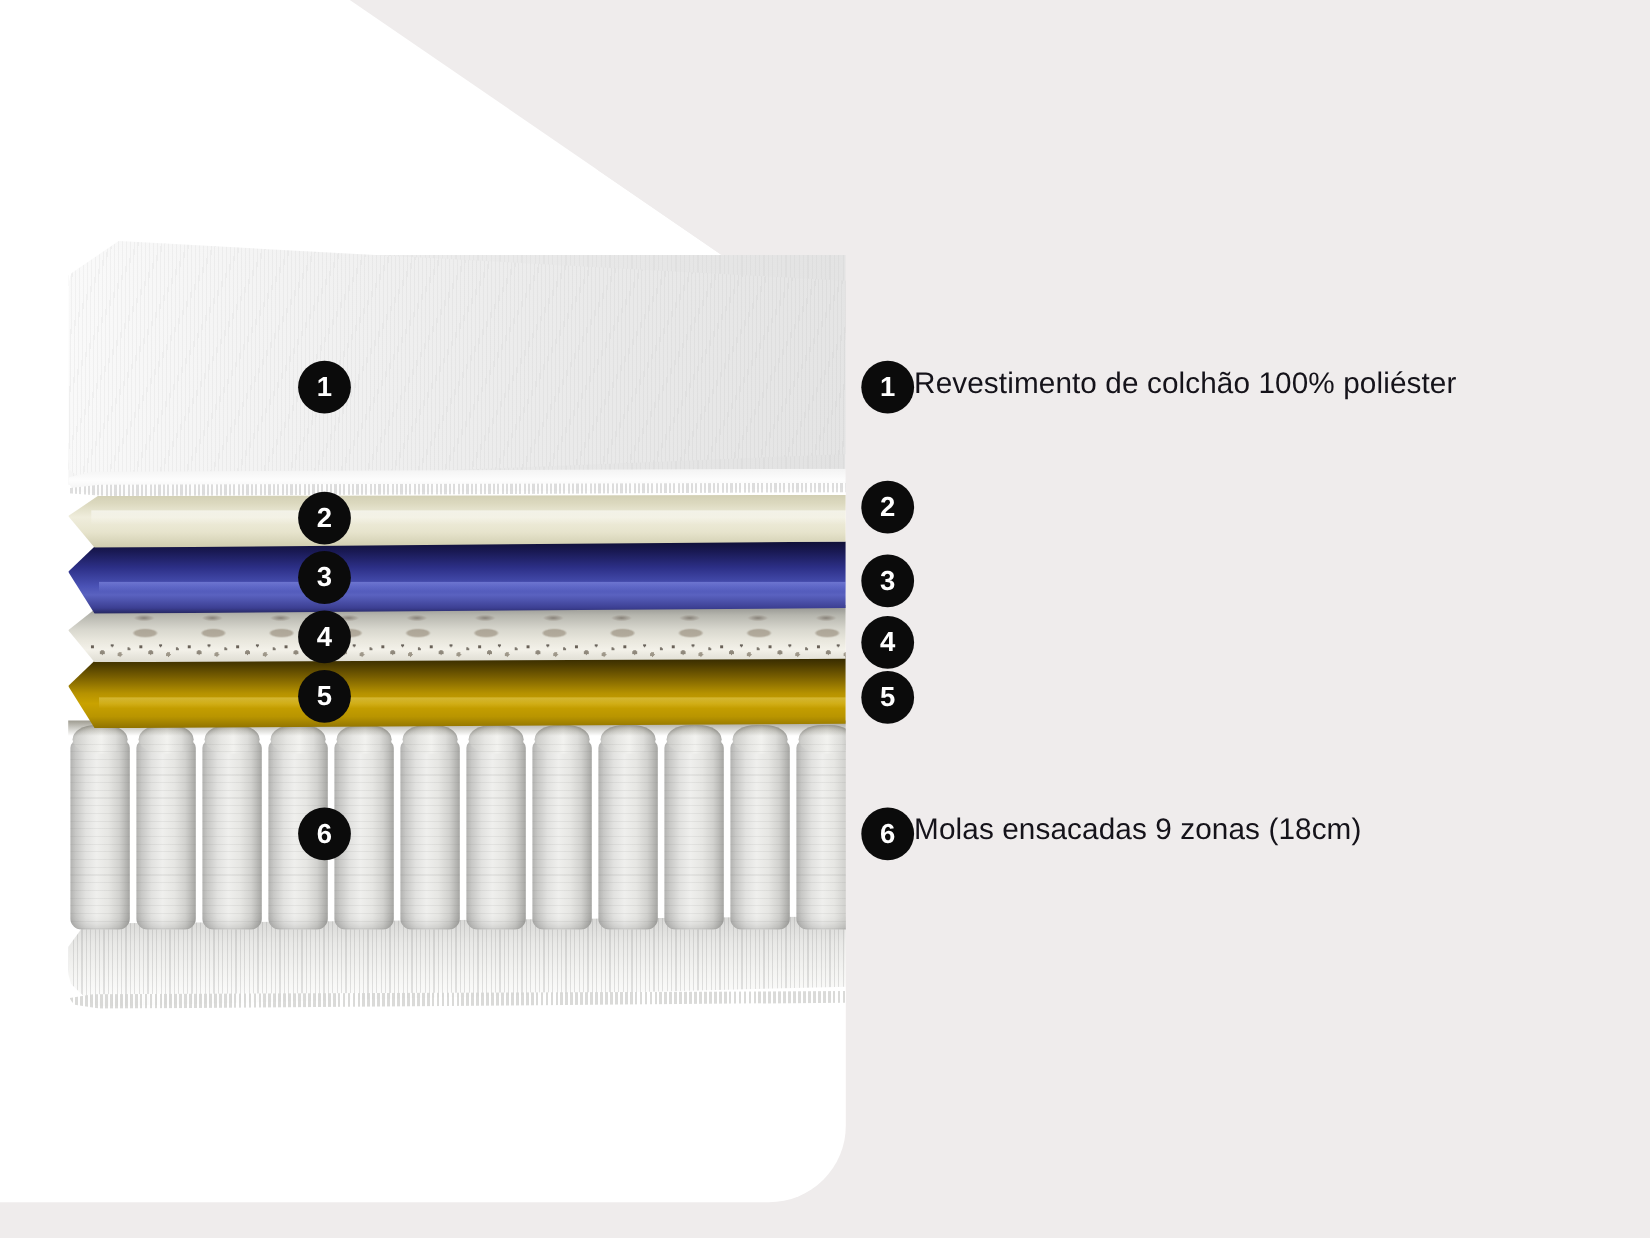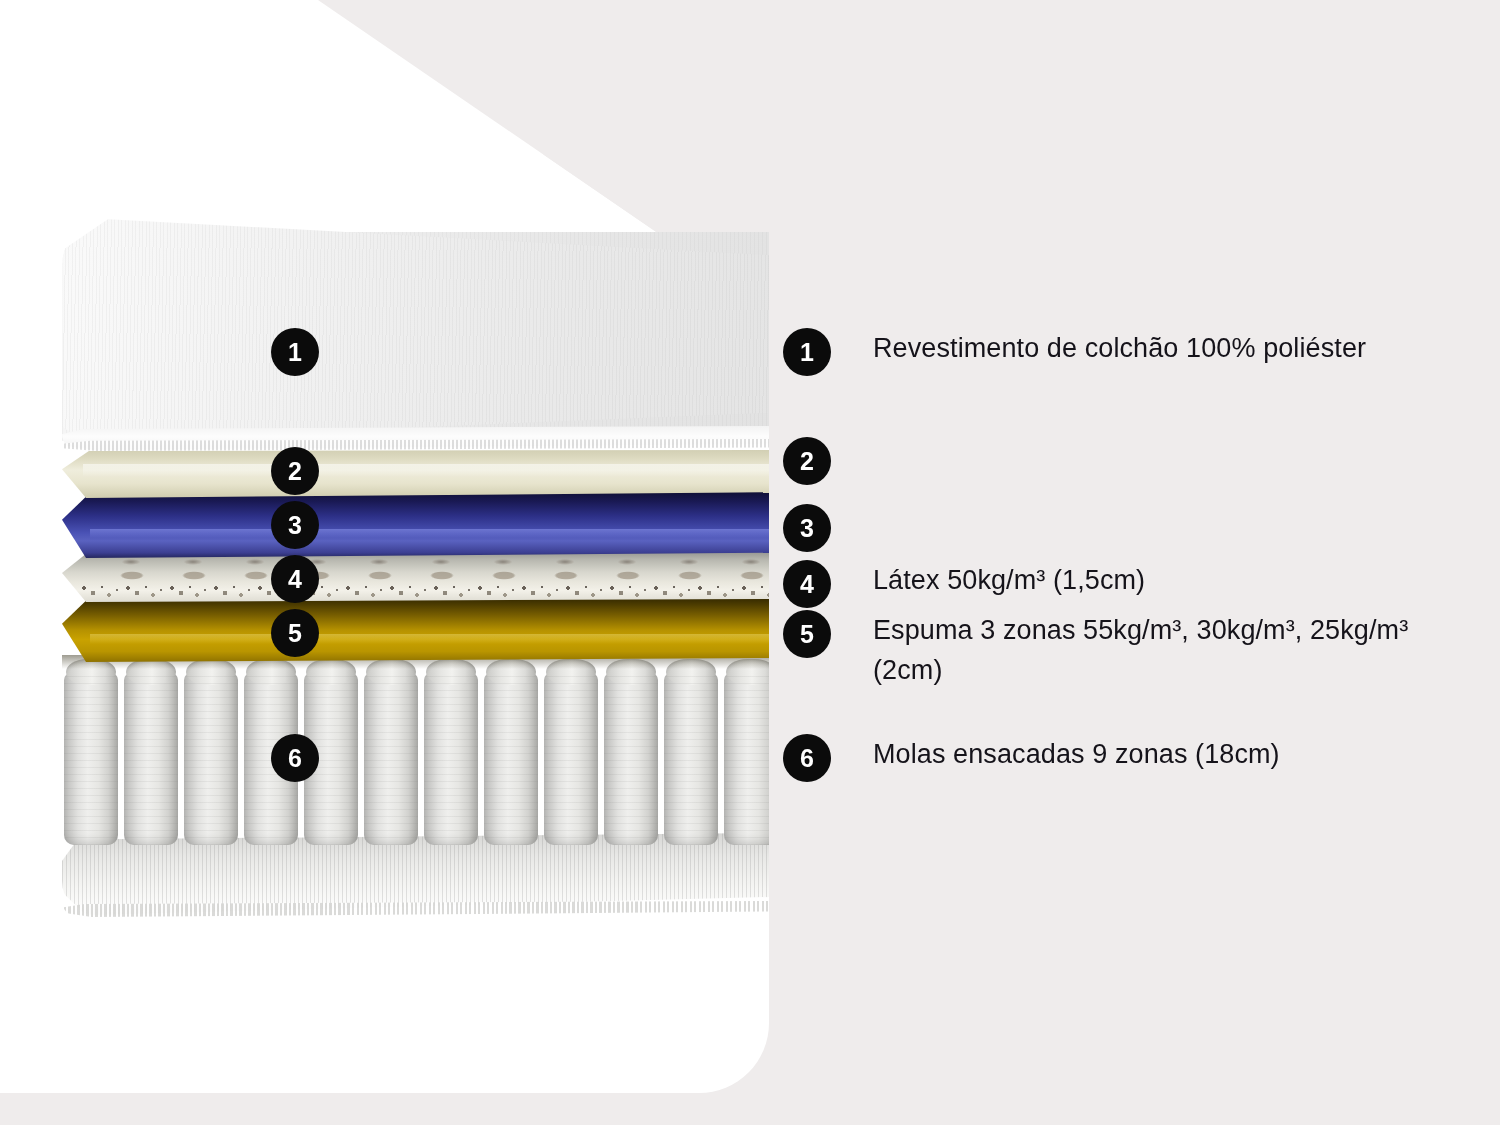--- a/index.html
+++ b/index.html
@@ -215,21 +215,20 @@
   #legend { position:absolute; left:783px; top:0; width:700px; height:1125px; z-index:70; }
   .legend-row { position:absolute; display:flex; align-items:flex-start; }
   .legend-badge {
     flex:0 0 auto;
     width:48px; height:48px; border-radius:50%;
     background:#0b0b0b; color:#fff;
     display:flex; align-items:center; justify-content:center;
     font-size:25px; font-weight:600; line-height:1;
   }
   .legend-text {
-    margin-left:42px;
     font-size:27px;
     line-height:40px;
     color:#15131a;
     letter-spacing:.1px;
     white-space:pre-line;
     max-width:600px;
   }
 </style>
 </head>
 <body>
@@ -308,24 +307,21 @@
       <div class="legend-text">Revestimento de colchão 100% poliéster</div>
     </div>
     <div class="legend-row" style="top: 437px; left: 0px;">
       <div class="legend-badge">2</div>
     </div>
     <div class="legend-row" style="top: 504px; left: 0px;">
       <div class="legend-badge">3</div>
     </div>
     <div class="legend-row" style="top: 560px; left: 0px;">
       <div class="legend-badge">4</div>
-      <div class="legend-text">Látex 50kg/m³  (1,5cm)</div>
     </div>
     <div class="legend-row" style="top: 610px; left: 0px;">
       <div class="legend-badge">5</div>
-      <div class="legend-text">Espuma 3 zonas 55kg/m³, 30kg/m³, 25kg/m³
-(2cm)</div>
     </div>
     <div class="legend-row" style="top: 734px; left: 0px;">
       <div class="legend-badge">6</div>
       <div class="legend-text">Molas ensacadas 9 zonas  (18cm)</div>
     </div>
   </div>
 
 </body></html>

